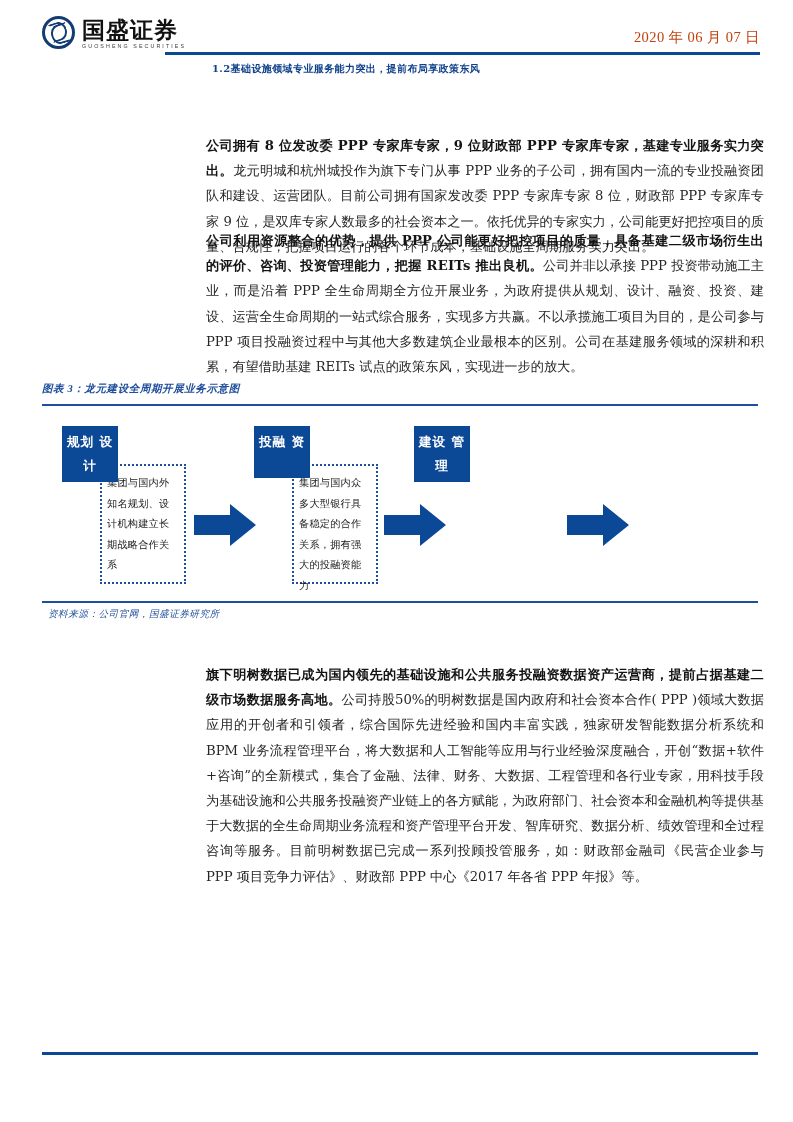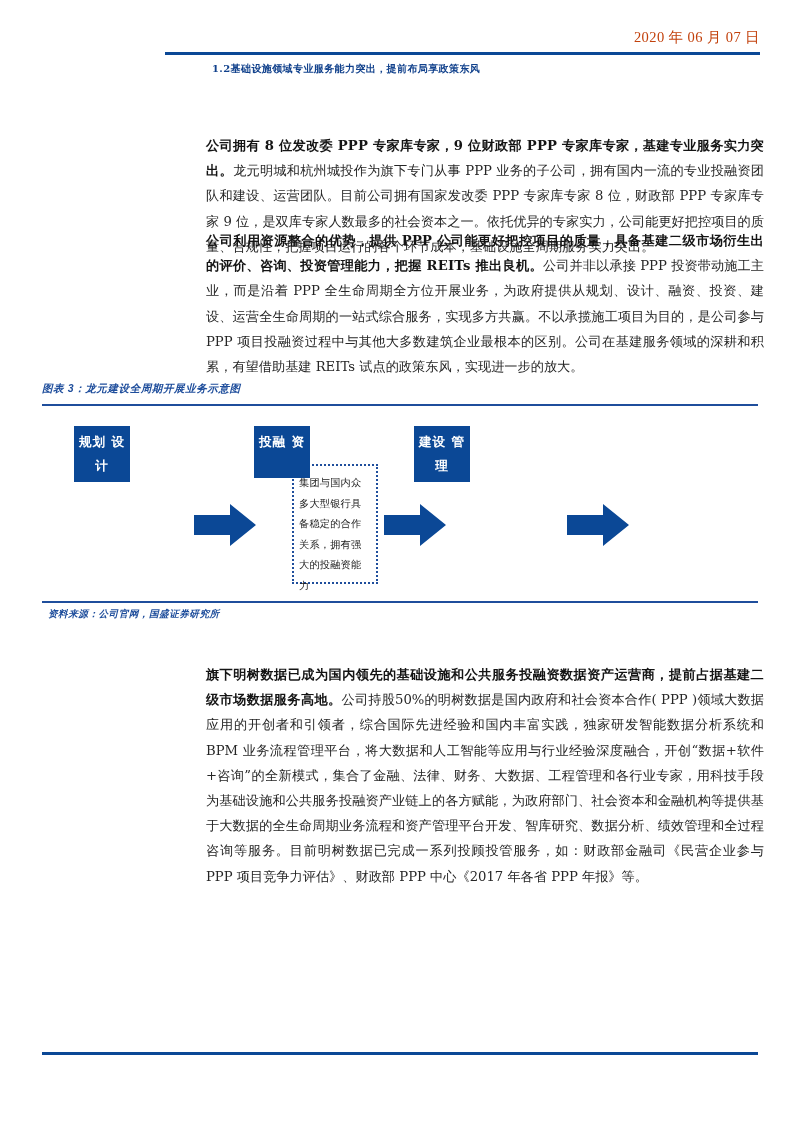--- a/index.html
+++ b/index.html
@@ -135,21 +135,21 @@
   }
   .para-1 { top: 94px; margin-top: 39px; }
   .para-2 { top: 228px; }
   .para-3 { top: 662px; }
 
   
   .fig-caption {
     position: absolute;
     left: 42px;
     top: 382px;
-    font-family: Liberation Sans, sans-serif;
+    font-family: Liberation Serif, serif;
     font-style: italic;
     font-weight: bold;
     font-size: 10.5px;
     color: #1F4E9C;
     letter-spacing: 0.6px;
   }
   .fig-rule-top {
     position: absolute;
     left: 42px;
     top: 404px;
@@ -167,21 +167,20 @@
   }
   .fig-source {
     position: absolute;
     left: 48px;
     top: 608px;
     font-family: "DejaVu Serif", "Liberation Serif", serif;
     font-style: italic;
     font-size: 9.6px;
     color: #1F4E9C;
     letter-spacing: 0.5px;
-    font-weight: bold;
   }
 
   .diagram {
     position: absolute;
     left: 42px;
     top: 412px;
     width: 716px;
     height: 186px;
   }
   .stage {
@@ -247,42 +246,50 @@
     height: 3px;
     background: #0B4896;
   }
 </style>
 </head>
 <body>
 
 <div class="page">
 
   <div class="header">
+    <div class="logo-wrap">
+      <div class="logo-mark"></div>
+      <div class="logo-text">
+        <span class="logo-cn">国盛证券</span>
+        <span class="logo-en">GUOSHENG SECURITIES</span>
+      </div>
+    </div>
     <div class="header-date">2020 年 06 月 07 日</div>
     <div class="header-rule"></div>
   </div>
 
   <div class="section-heading">1.2基础设施领域专业服务能力突出，提前布局享政策东风</div>
 
   <div class="body-col para-1">
     <p class="para"><b>公司拥有 8 位发改委 PPP 专家库专家，9 位财政部 PPP 专家库专家，基建专业服务实力突出。</b><span>龙元明城和杭州城投作为旗下专门从事 PPP 业务的子公司，拥有国内一流的专业投融资团队和建设、运营团队。目前公司拥有国家发改委 PPP 专家库专家 8 位，财政部 PPP 专家库专家 9 位，是双库专家人数最多的社会资本之一。依托优异的专家实力，公司能更好把控项目的质量、合规性，把握项目运行的各个环节成本，基础设施全周期服务实力突出。</span></p>
   </div>
 
   <div class="body-col para-2">
     <p class="para"><b>公司利用资源整合的优势，提供 PPP 公司能更好把控项目的质量，具备基建二级市场衍生出的评价、咨询、投资管理能力，把握 REITs 推出良机。</b><span>公司并非以承接 PPP 投资带动施工主业，而是沿着 PPP 全生命周期全方位开展业务，为政府提供从规划、设计、融资、投资、建设、运营全生命周期的一站式综合服务，实现多方共赢。不以承揽施工项目为目的，是公司参与 PPP 项目投融资过程中与其他大多数建筑企业最根本的区别。公司在基建服务领域的深耕和积累，有望借助基建 REITs 试点的政策东风，实现进一步的放大。</span></p>
   </div>
 
   <div class="fig-caption">图表 3：龙元建设全周期开展业务示意图</div>
   <div class="fig-rule-top"></div>
 
   <div class="diagram">
 
-    <div class="stage" style="left:16px;">
+    <div class="stage" style="left:4px;">
       <div class="stage-head">规划
 设计</div>
+      <div class="stage-body">集团与国内外知名规划、设计机构建立长期战略合作关系</div>
     </div>
 
     <div class="arrow" style="left:152px;">
       <svg width="62" height="42" viewBox="0 0 62 42" xmlns="http://www.w3.org/2000/svg">
         <polygon points="0,11 36,11 36,0 62,21 36,42 36,31 0,31" fill="#0B4896"></polygon>
       </svg>
     </div>
 
     <div class="stage" style="left:196px;">
       <div class="stage-head">投融

